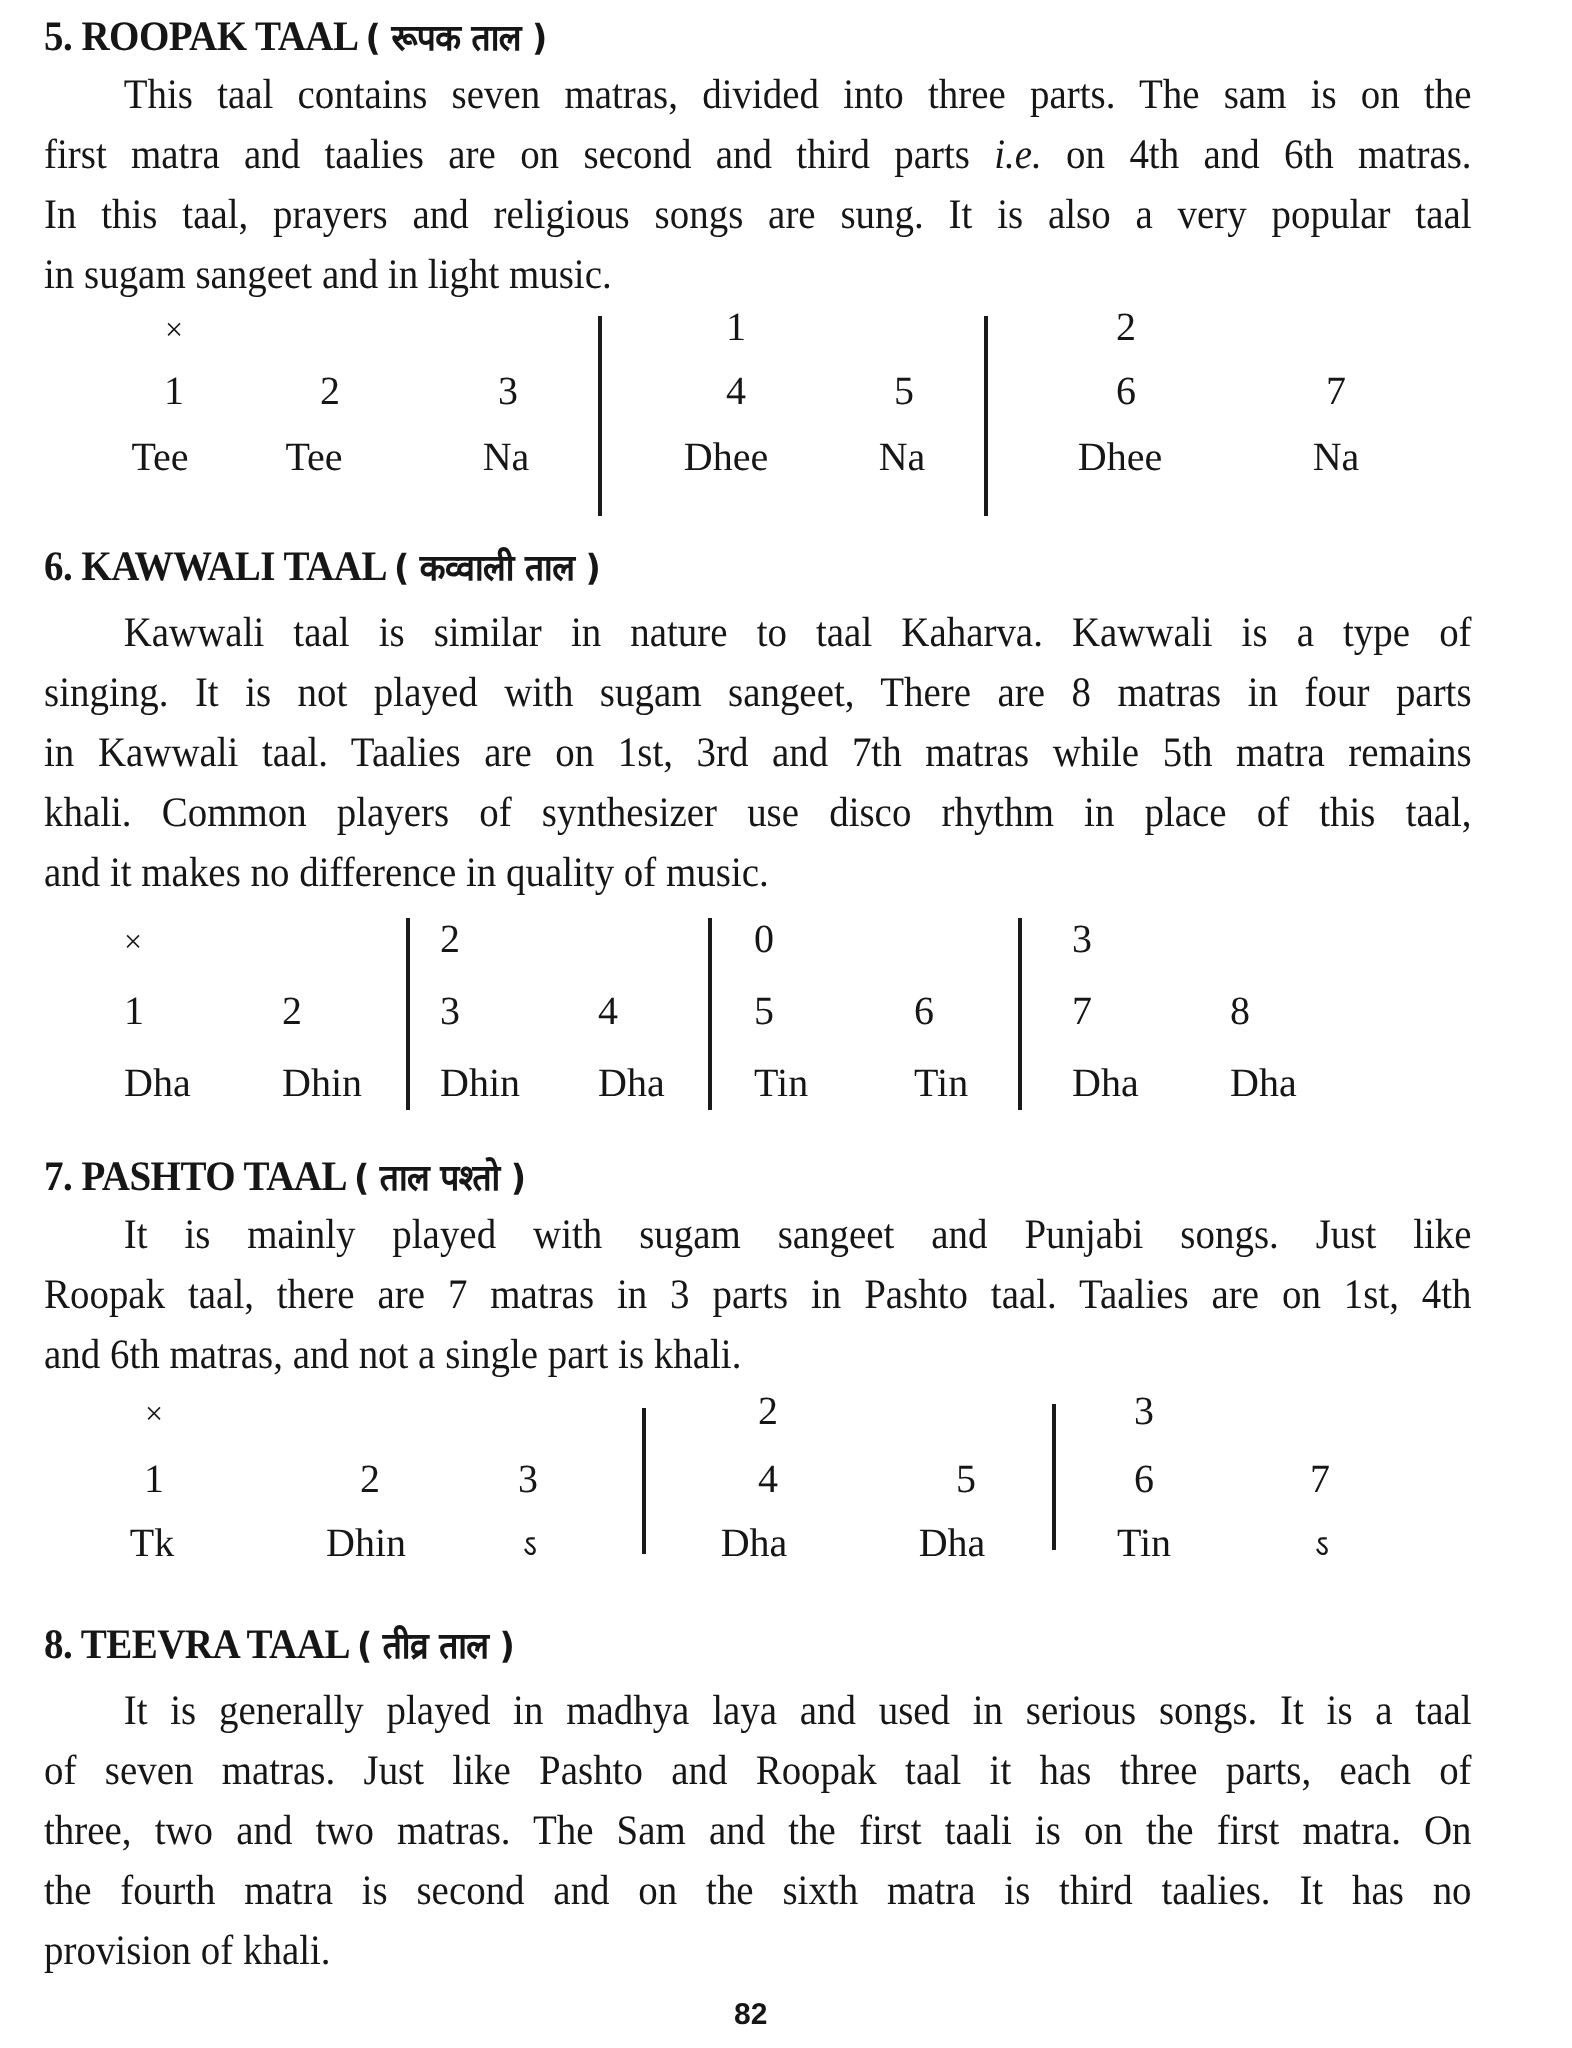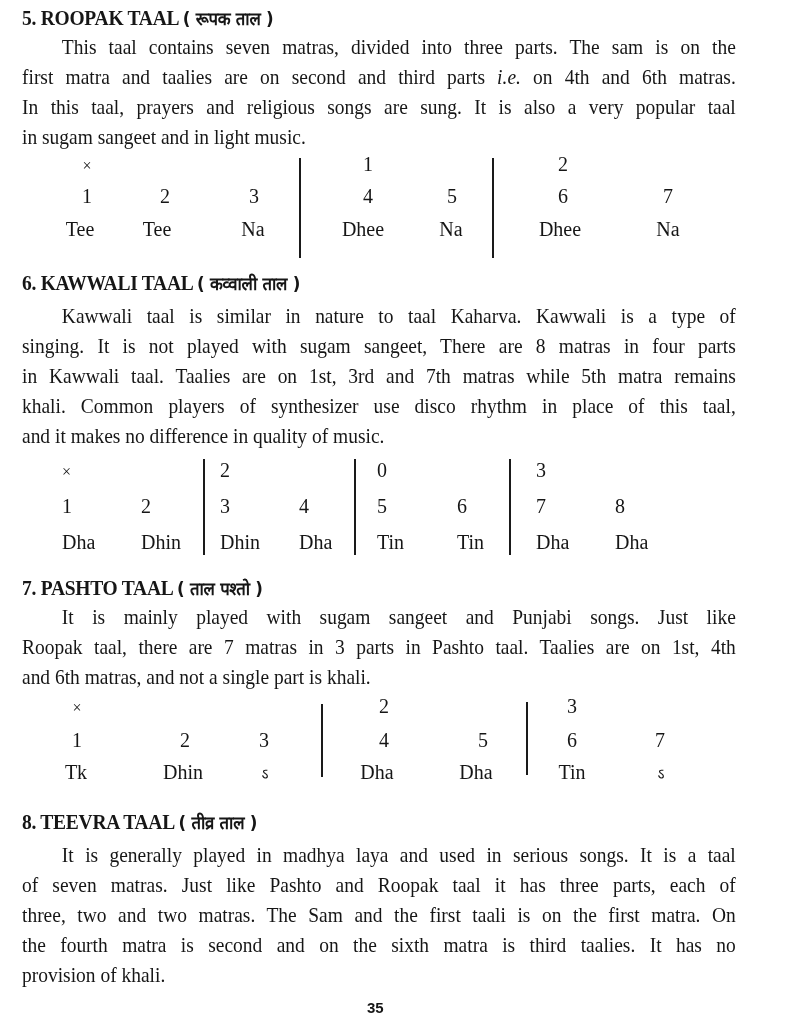--- a/index.html
+++ b/index.html
@@ -166,13 +166,13 @@
   <span class="hindi">( तीव्र ताल )</span>
 </div>
 <div class="para" style="top:840px;">
   <span class="line indent">It is generally played in madhya laya and used in serious songs. It is a taal</span>
   <span class="line">of seven matras. Just like Pashto and Roopak taal it has three parts, each of</span>
   <span class="line">three, two and two matras. The Sam and the first taali is on the first matra. On</span>
   <span class="line">the fourth matra is second and on the sixth matra is third taalies. It has no</span>
   <span class="line last">provision of khali.</span>
 </div>
 
-<div class="page-num">35</div>
+<div class="page-num">82</div>
 
 </body></html>

